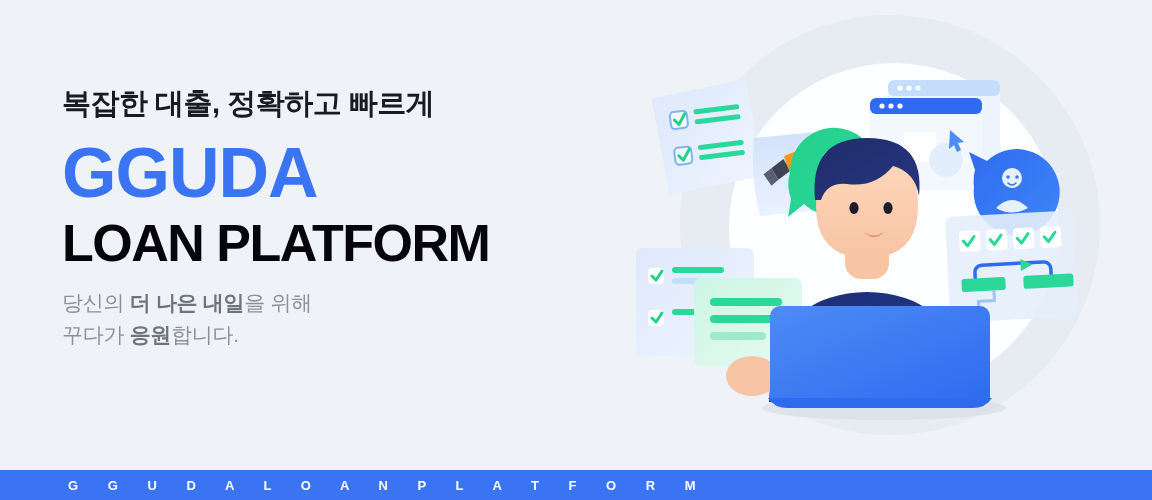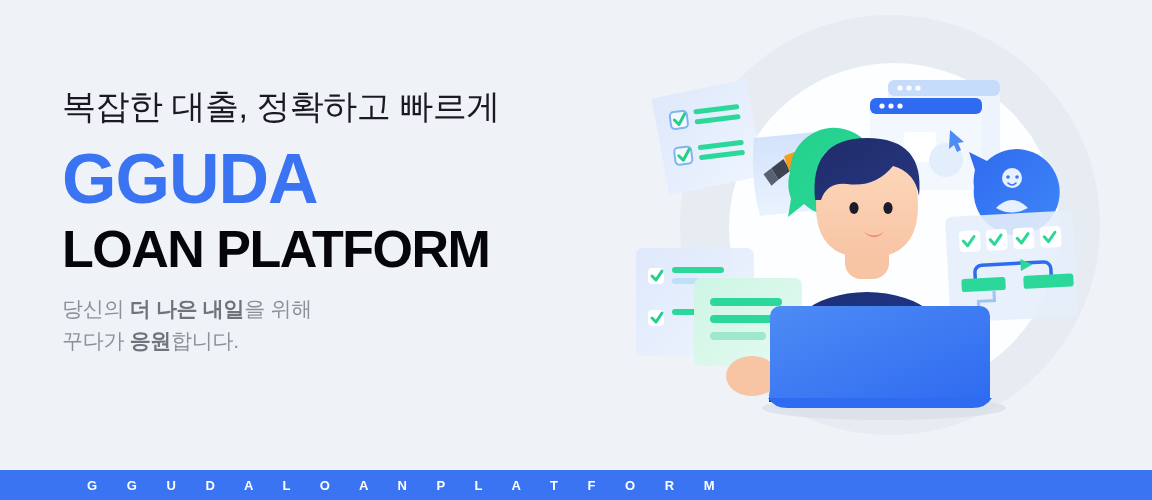--- a/index.html
+++ b/index.html
@@ -6,21 +6,21 @@
   body{
     width:1152px;height:500px;overflow:hidden;
     font-family:"Liberation Sans","DejaVu Sans",sans-serif;
     background:#eff2f7;
   }
   .banner{position:relative;width:1152px;height:500px;background:#eff2f7;overflow:hidden;}
 
   
   .copy{position:absolute;left:62px;top:86px;width:560px;z-index:40;}
   .tagline{
-    font-size:34px;font-weight:400;color:#1a1a22;letter-spacing:-0.5px;
+    font-size:29px;font-weight:700;color:#1a1a22;letter-spacing:-0.5px;
     line-height:1.2;margin:0 0 16px 0;white-space:nowrap;
   }
   .brand{
     font-size:70px;font-weight:800;color:#3b74f2;letter-spacing:-1px;
     line-height:1.05;margin:0;
   }
   .product{
     font-size:52px;font-weight:800;color:#06060a;letter-spacing:-1.5px;
     line-height:1.05;margin:6px 0 0 0;white-space:nowrap;
   }
@@ -35,21 +35,21 @@
   .art{position:absolute;left:632px;top:10px;width:470px;height:445px;z-index:10;}
   .art svg{display:block;width:100%;height:100%;}
 
   
   .ticker{
     position:absolute;left:0;bottom:0;width:1152px;height:30px;
     background:#3b74f2;display:flex;align-items:center;z-index:60;
   }
   .ticker-text{
     color:#ffffff;font-size:13px;font-weight:600;
-    letter-spacing:13px;padding-left:48px;white-space:nowrap;margin-left:39px;
+    letter-spacing:13px;padding-left:68px;white-space:nowrap;
   }
 </style>
 </head>
 <body>
 
 <div class="banner">
 
   <div class="copy">
 
     <div class="tagline">복잡한 대출, 정확하고 빠르게</div>

